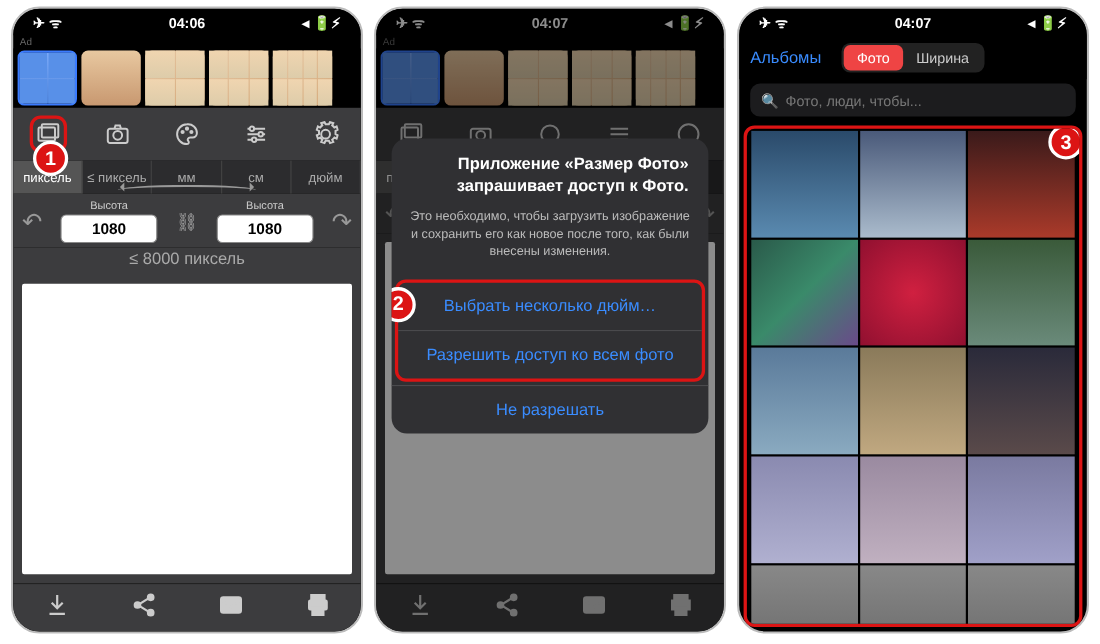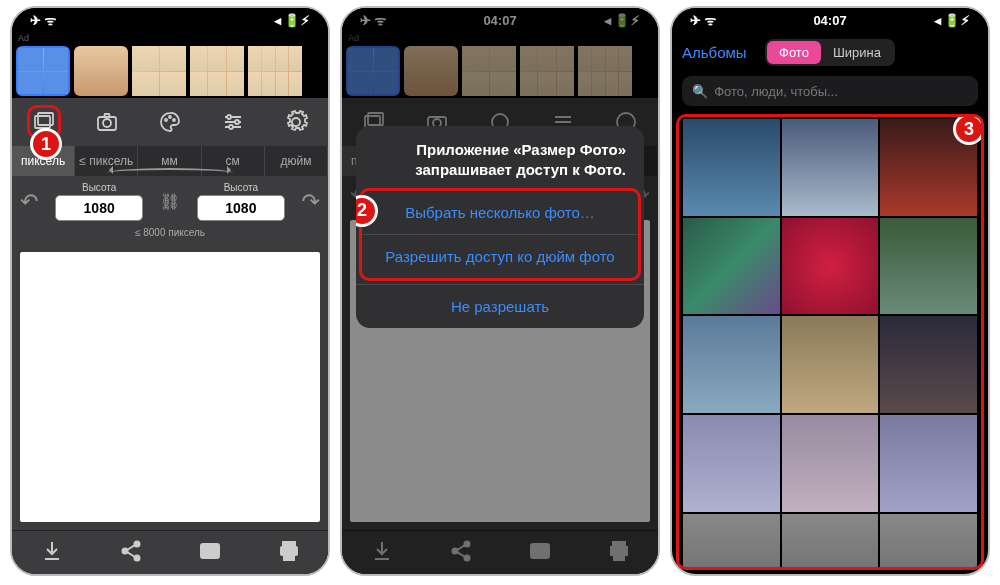--- a/index.html
+++ b/index.html
@@ -21,21 +21,21 @@
   .hot{border:3px solid #dc1414;border-radius:10px}
   .units{height:30px;background:#2c2c2e;display:flex;color:#aaa;font-size:12px}
   .units span{flex:1;text-align:center;line-height:30px;border-right:1px solid #444}
   .units .act{background:#555;color:#fff}
   .dims{background:#3c3c3e;padding:6px 8px 4px;display:flex;align-items:center;gap:6px;position:relative}
   .undo,.redo{color:#999;font-size:22px}
   .fld{flex:1;text-align:center}
   .lbl{color:#ccc;font-size:10px;display:block;margin-bottom:2px}
   .inp{width:88px;height:26px;border-radius:5px;border:1px solid #888;background:#fff;text-align:center;font-weight:600;font-size:14px}
   .link{color:#aaa;font-size:16px}
-  .hint{background:#3c3c3e;text-align:center;color:#aaa;font-size:10px;padding:2px 0 6px}
+  .hint{background:#3c3c3e;text-align:center;color:#aaa;font-size:15px;padding:2px 0 6px}
   .canvas{flex:1;background:#3c3c3e;padding:8px}
   .canvas .p{width:100%;height:100%;background:#fff;border-radius:2px}
   .bbar{height:44px;background:#3c3c3e;display:flex;justify-content:space-around;align-items:center;border-top:1px solid #222}
   .bbar svg{width:24px;height:24px;fill:#ccc;stroke:#ccc}
   .badge{position:absolute;width:32px;height:32px;border-radius:50%;background:#dc1414;border:3px solid #fff;color:#fff;font-weight:900;font-size:18px;display:flex;align-items:center;justify-content:center;z-index:50}
   .swing{position:absolute;top:-8px;left:30%;right:30%;height:10px;border-top:2px solid #999;border-radius:60%}
   .swing::before,.swing::after{content:"";position:absolute;top:-4px;width:0;height:0;border:4px solid transparent}
   .swing::before{left:-2px;border-right-color:#999}
   .swing::after{right:-2px;border-left-color:#999}
 
@@ -46,32 +46,33 @@
   .dmsg{padding:4px 16px 14px;text-align:center;font-size:11.5px;color:#bbb;line-height:1.4}
   .dopt{border-top:1px solid #4a4a4d;padding:13px 8px;text-align:center;color:#3a8cff;font-size:15px}
   .doptwrap{margin:3px;border:3px solid #dc1414;border-radius:10px}
   .doptwrap .dopt:first-child{border-top:none}
 
   
   .gbar{height:40px;display:flex;align-items:center;padding:0 10px;background:#000;position:relative}
   .cancel{color:#3a8cff;font-size:15px}
   .seg{position:absolute;left:50%;transform:translateX(-50%);display:flex;background:#222;border-radius:8px;padding:2px}
   .seg span{padding:4px 12px;font-size:13px;border-radius:6px;color:#ccc}
-  .seg .on{background:#ec4899;color:#fff}
+  .seg .on{background:#ef4444;color:#fff}
   .srch{margin:4px 10px 8px;height:30px;background:#1c1c1e;border-radius:9px;color:#777;font-size:13px;display:flex;align-items:center;padding:0 10px;gap:6px}
   .grid{flex:1;display:grid;grid-template-columns:repeat(3,1fr);gap:2px;padding:0 2px;position:relative}
   .grid .c{aspect-ratio:1;background:#555}
   .gridwrap{flex:1;border:3px solid #dc1414;border-radius:10px;margin:0 4px 4px;padding:2px;position:relative;overflow:hidden}
 </style>
 </head>
 <body>
 
 <div class="phone">
   <div class="status">
     <span>✈︎ ᯤ</span>
+    <span class="ctr">04:06</span>
     <span>◂ 🔋⚡︎</span>
   </div>
   <div class="ad">Ad</div>
   <div class="thumbs">
     <div class="thumb faces sel blue">
         <div></div>
         <div></div>
         <div></div>
         <div></div>
       </div>
@@ -279,23 +280,24 @@
         </svg></span>
     <span><svg viewBox="0 0 24 24" fill="none" stroke="#ccc" stroke-width="2">
           <rect x="6" y="3" width="12" height="5"></rect>
           <rect x="4" y="8" width="16" height="8"></rect>
           <rect x="7" y="14" width="10" height="7"></rect>
         </svg></span>
   </div>
   <div class="shade"></div>
   <div class="dialog">
     <div class="dhead">Приложение «Размер Фото» запрашивает доступ к Фото.</div>
+    <div class="dmsg">Это необходимо, чтобы загрузить изображение и сохранить его как новое после того, как были внесены изменения.</div>
     <div class="doptwrap" style="position:relative">
-      <div class="dopt">Выбрать несколько фото…</div>
-      <div class="dopt">Разрешить доступ ко дюйм фото</div>
+      <div class="dopt">Выбрать несколько дюйм…</div>
+      <div class="dopt">Разрешить доступ ко всем фото</div>
       <div class="badge" style="left:-16px;top:4px">2</div>
     </div>
     <div class="dopt">Не разрешать</div>
   </div>
 </div>
 
 <div class="phone">
   <div class="status">
     <span>✈︎ ᯤ</span>
     <span class="ctr">04:07</span>

